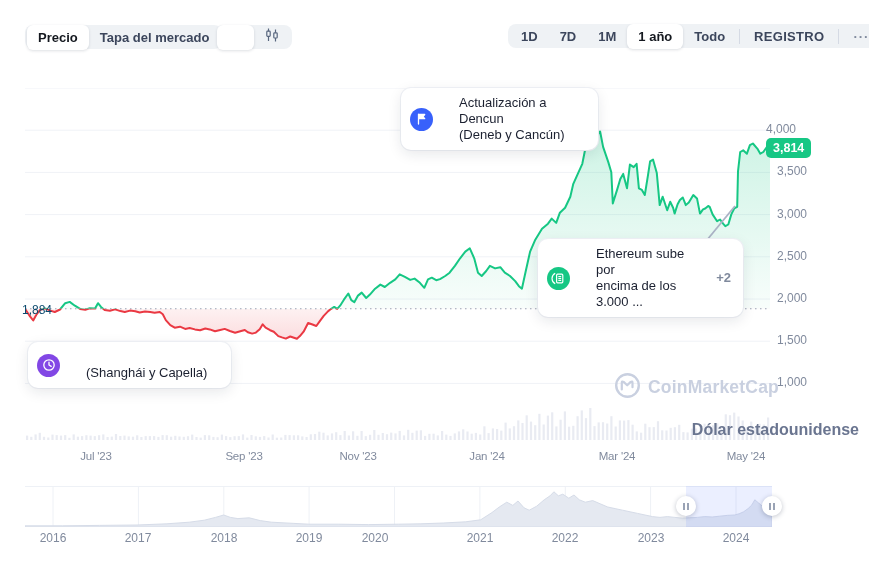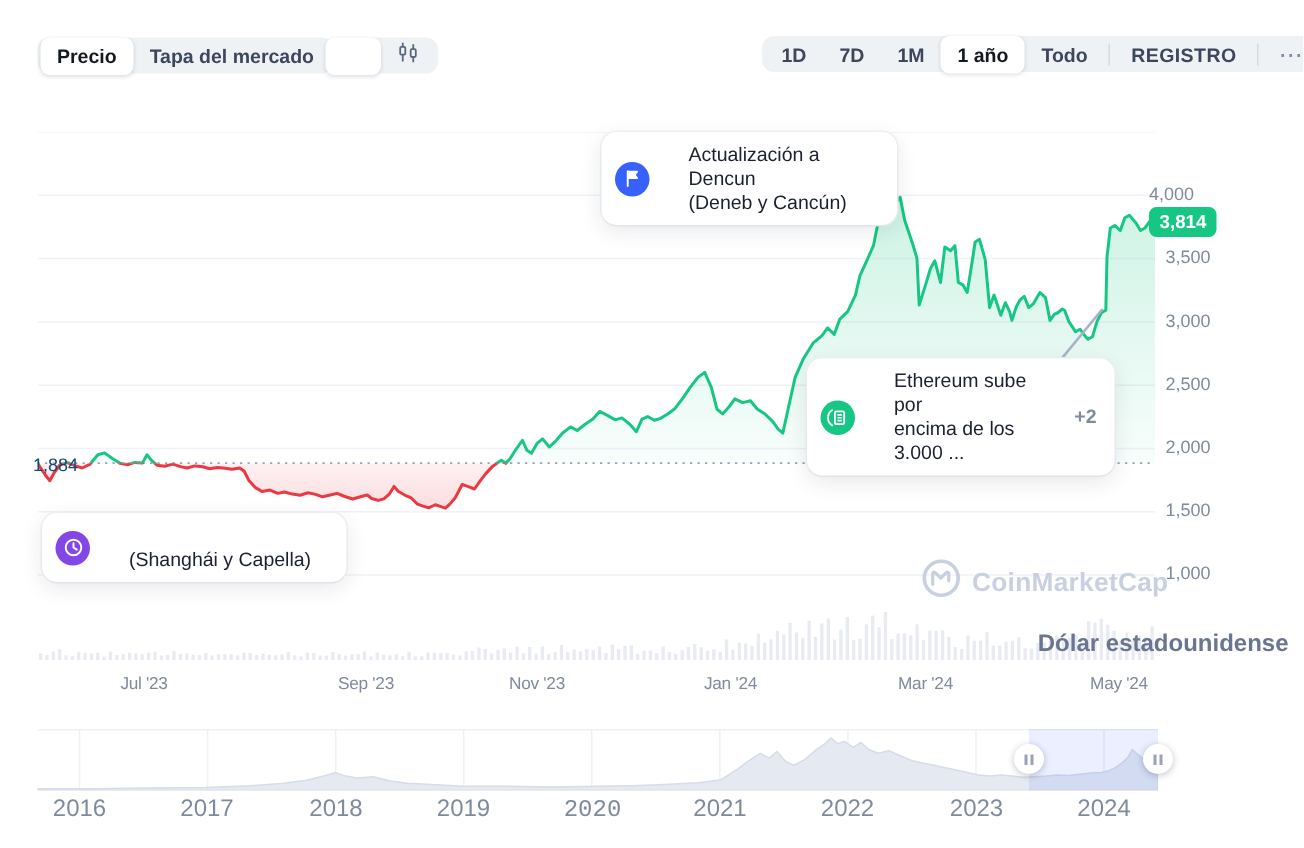--- a/index.html
+++ b/index.html
@@ -21,21 +21,21 @@
   .card{position:absolute;display:flex;align-items:center;gap:26px;background:#fff;border-radius:10px;padding:7px 12px 7px 9px;box-shadow:0 4px 14px rgba(23,28,51,.10),0 0 0 1px #f2f4f8;font-size:13px;line-height:16px;color:#1b2030;z-index:6;box-sizing:border-box;}
   .card .ic{width:23px;height:23px;border-radius:50%;flex:none;display:flex;align-items:center;justify-content:center;color:#fff;font-size:12px;}
   #card-dencun{left:401px;top:88px;width:197px;}
   #card-news{left:538px;top:239px;width:205px;}
   #card-shapella{left:28px;top:342px;width:203px;}
   .badge-plus{margin-left:4px;color:#808a9d;font-weight:700;font-size:13px;}
 
   
   .ylab,.xlab,.yrlab{position:absolute;color:#808a9d;font-size:12px;z-index:2;}
   .xlab{font-size:11.5px;letter-spacing:-0.2px;transform:translateX(-50%);top:450px;}
-  .yrlab{font-size:16px;transform:translateX(-50%);top:531px;}
+  .yrlab{font-size:12px;transform:translateX(-50%);top:531px;}
   .start-price{position:absolute;left:22px;top:303px;color:#0c4a6e;font-size:12px;z-index:3;}
   .price-badge{position:absolute;left:766px;top:138px;background:#16c784;color:#fff;font-size:12.5px;font-weight:700;padding:3px 7px;border-radius:5px;z-index:5;}
   .currency{position:absolute;right:10px;top:421px;font-size:16px;font-weight:700;color:#6a7590;z-index:3;}
   .watermark{position:absolute;left:614px;top:372px;display:flex;align-items:center;gap:7px;z-index:1;}
   .watermark .wm-text{font-size:17.5px;font-weight:700;color:#c9d0e0;letter-spacing:.2px;}
 
   
   #main-svg{position:absolute;left:25px;top:88px;z-index:1;}
   #mini-svg{position:absolute;left:25px;top:486px;z-index:1;}
   #tl-selection{position:absolute;top:486px;height:41px;background:rgba(56,97,251,.10);z-index:2;}
@@ -381,20 +381,20 @@
     </div>
   <div class="th" id="th-right" style="left: 762px;">
       <i></i>
       <i></i>
     </div>
   <div id="years">
       <span class="yrlab" style="left: 53px;">2016</span>
       <span class="yrlab" style="left: 138px;">2017</span>
       <span class="yrlab" style="left: 224px;">2018</span>
       <span class="yrlab" style="left: 309px;">2019</span>
-      <span class="yrlab" style="left: 395px; font-family: Liberation Mono, monospace;">2020</span>
+      <span class="yrlab" style="left: 375px;">2020</span>
       <span class="yrlab" style="left: 480px;">2021</span>
       <span class="yrlab" style="left: 565px;">2022</span>
       <span class="yrlab" style="left: 651px;">2023</span>
       <span class="yrlab" style="left: 736px;">2024</span>
     </div>
 
 </div>
 
 </body></html>

